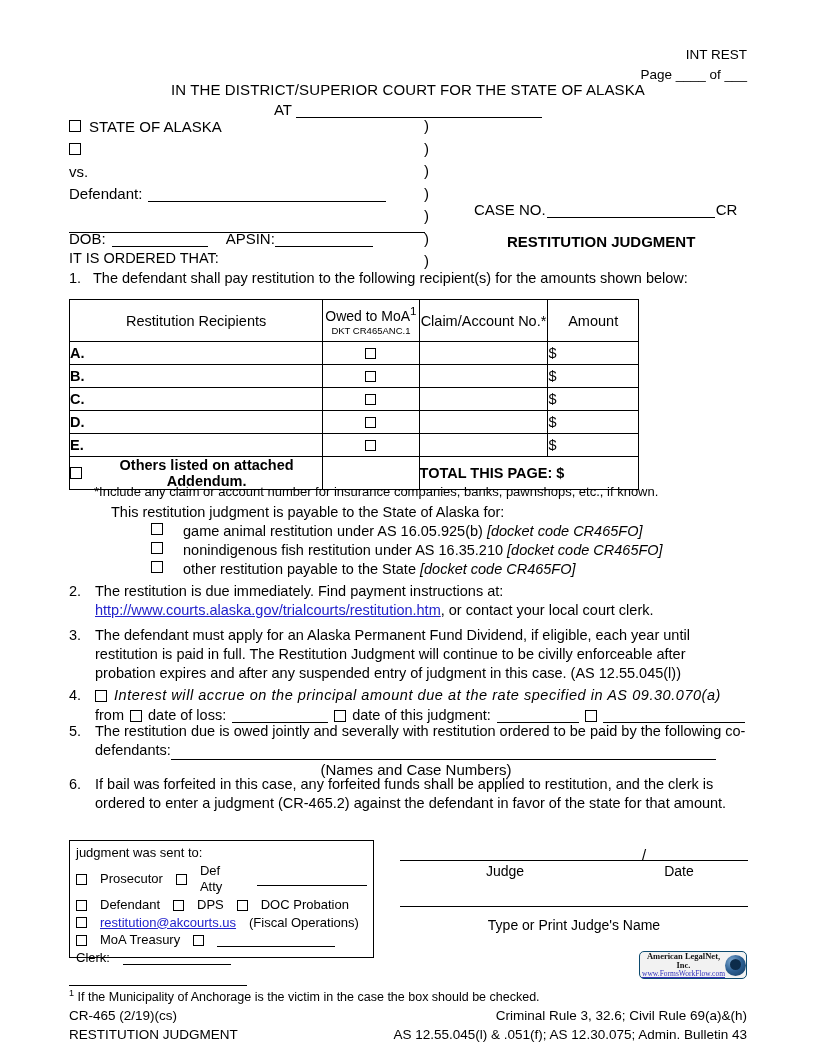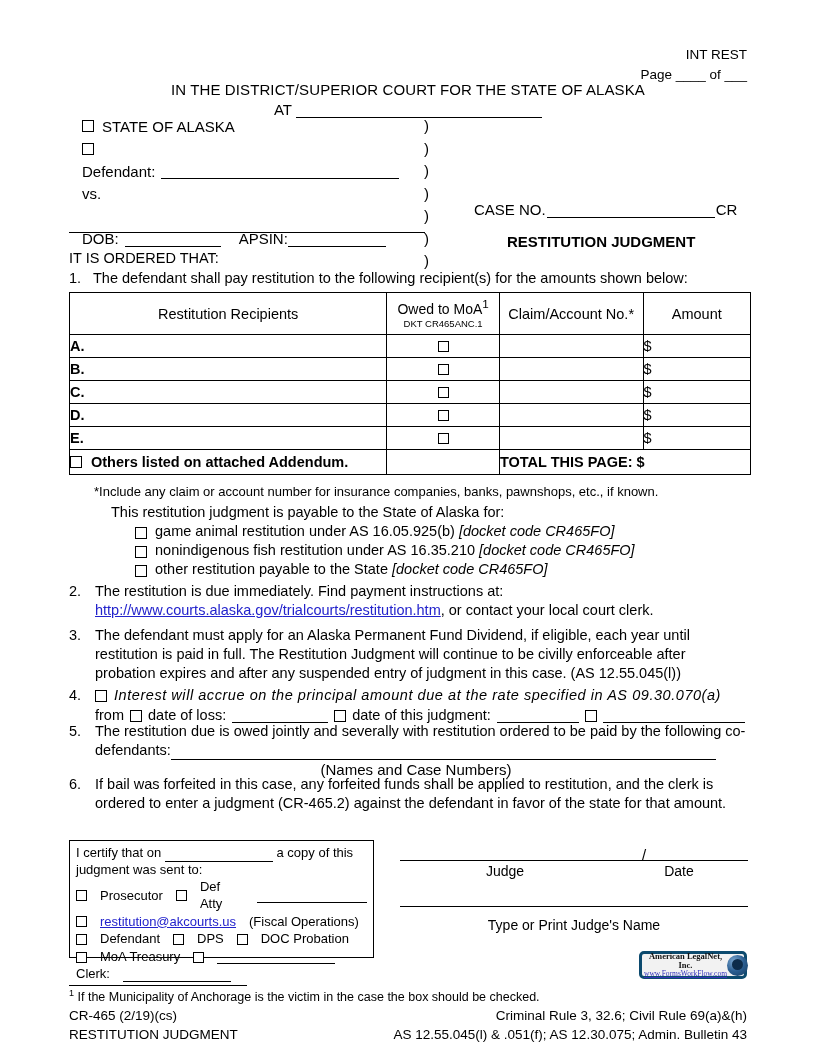--- a/index.html
+++ b/index.html
@@ -39,40 +39,40 @@
   }
   .at-line {
     position: absolute; left: 0; right: 0; top: 101px;
     text-align: center; font-size: 15px;
   }
   .at-line .ul { width: 246px; margin-left: 4px; }
 
   
   .caption { position: absolute; left: 69px; top: 115px; width: 678px; font-size: 15px; }
   .cap-left { position: absolute; left: 0; top: 0; width: 360px; }
-  .cap-row { height: 22.5px; display: flex; align-items: center; margin-left: 13px; }
+  .cap-row { height: 22.5px; display: flex; align-items: center; }
   .cap-row .lbl { white-space: nowrap; }
   .parens { position: absolute; left: 355px; top: 0px; font-size: 15px; line-height: 22.5px; }
   .parens div { height: 22.5px; }
   .cap-bottom-rule {
     position: absolute; left: 0; top: 117px; width: 356px; border-bottom: 1px solid #000;
   }
   .caseno { position: absolute; left: 405px; top: 86px; font-size: 15px; white-space: nowrap; }
   .caseno .ul { width: 168px; margin: 0 1px; }
   .restjudg { position: absolute; left: 438px; top: 118px; font-size: 15px; font-weight: bold; }
 
   
   .ordered { position: absolute; left: 69px; top: 250px; font-size: 14.5px; }
   .item1 { position: absolute; left: 69px; top: 270px; font-size: 14.5px; }
   .item1 .num { display: inline-block; width: 24px; }
 
   
   table.recips {
-    position: absolute; left: 69px; top: 292px;
-    width: 682px; border-collapse: collapse;
+    position: absolute; left: 69px; top: 299px;
+    width: 570px; border-collapse: collapse;
     font-size: 14.5px;
   }
   table.recips td, table.recips th {
     border: 1px solid #000; padding: 0;
   }
   table.recips th {
     font-weight: normal; text-align: center; vertical-align: middle;
   }
   .th-moa { font-size: 14px; line-height: 1.15; padding: 4px 2px 3px; }
   .th-moa .dkt { font-size: 9.5px; display: block; margin-top: 2px; }
@@ -89,21 +89,21 @@
 
   
   .c1 { width: 316px; }
   .c2 { width: 112px; }
   .c3 { width: 143px; }
   .c4 { width: 107px; }
 
   
   .note { position: absolute; left: 94px; top: 484px; font-size: 13px; }
   .payable { position: absolute; left: 111px; top: 504px; font-size: 14.5px; }
-  .pay-opt { display: flex; align-items: flex-end; gap: 8px; margin-left: 24px; margin-top: 3px; font-size: 14.5px; }
+  .pay-opt { display: flex; align-items: flex-start; gap: 20px; margin-left: 40px; margin-top: 3px; font-size: 14.5px; }
 
   
   .numitem { position: absolute; font-size: 14.5px; line-height: 1.32; }
   .numitem .num { position: absolute; left: 0; top: 0; width: 24px; }
   .numitem .body { margin-left: 26px; }
 
   #n2 { left: 69px; top: 582px; width: 678px; }
   #n3 { left: 69px; top: 626px; width: 678px; }
   #n4 { left: 69px; top: 686px; width: 678px; }
   #n5 { left: 69px; top: 722px; width: 678px; }
@@ -139,21 +139,21 @@
   .sig-labels { display: flex; font-size: 14px; margin-top: 2px; }
   .sig-labels .j { width: 210px; text-align: center; }
   .sig-labels .d { flex: 1; text-align: center; }
   .sig2 { position: absolute; left: 400px; top: 906px; width: 348px; }
   .sig2 .cap { text-align: center; font-size: 14px; margin-top: 10px; }
 
   
   .logo {
     position: absolute; left: 639px; top: 951px;
     width: 108px; height: 28px;
-    border: 3px solid #0c4a6e; border-radius: 5px;
+    border: 1px solid #0c4a6e; border-radius: 5px;
     background: #f2f2f2;
     display: flex; align-items: center;
     padding: 0 2px;
   }
   .logo .txt { flex: 1; text-align: center; line-height: 1.05; }
   .logo .l1 { font-family: "Liberation Serif", serif; font-size: 8.5px; font-weight: bold; color: #111; }
   .logo .l2 { font-family: "Liberation Serif", serif; font-size: 7.5px; color: #3333bb; text-decoration: underline; }
   .logo .orb {
     width: 21px; height: 21px; border-radius: 50%;
     background: radial-gradient(circle at 33% 30%, #7ba7d0 0%, #2c5f92 48%, #143a5e 100%);
@@ -192,25 +192,25 @@
   <div class="caption">
     <div class="cap-left">
       <div class="cap-row">
         <span class="cb"></span>
         <span class="lbl" style="margin-left:8px">STATE OF ALASKA</span>
       </div>
       <div class="cap-row">
         <span class="cb"></span>
       </div>
       <div class="cap-row">
+        <span class="lbl">vs.</span>
+      </div>
+      <div class="cap-row">
         <span class="lbl">Defendant:</span>
         <span class="ul" style="width:238px;margin-left:6px"></span>
-      </div>
-      <div class="cap-row">
-        <span class="lbl">vs.</span>
       </div>
       <div class="cap-row"></div>
       <div class="cap-row">
         <span class="lbl">DOB:</span>
         <span class="ul" style="width:96px;margin-left:6px"></span>
         <span class="lbl" style="margin-left:18px">APSIN:</span>
         <span class="ul" style="width:98px"></span>
       </div>
     </div>
     <div class="cap-bottom-rule"></div>
@@ -348,46 +348,43 @@
       <div class="n5cap">(Names and Case Numbers)</div>
     </div>
   </div>
 
   <div class="numitem" id="n6">
     <span class="num">6.</span>
     <div class="body">If bail was forfeited in this case, any forfeited funds shall be applied to restitution, and the clerk is ordered to enter a judgment (CR-465.2) against the defendant in favor of the state for that amount.</div>
   </div>
 
   <div class="certbox">
-    <div>
-      <span>I certify that on</span> <span class="ul d1"></span> <span>a copy of this</span>
-    </div>
     <div>judgment was sent to:</div>
 
     <div class="cert-row">
       <span class="cb sm"></span>
       <span>Prosecutor</span>
       <span class="cb sm"></span>
       <span>Def Atty</span>
       <span class="ul r1"></span>
     </div>
 
     <div class="cert-row">
       <span class="cb sm"></span>
+      <span>Defendant</span>
+      <span class="cb sm"></span>
+      <span>DPS</span>
+      <span class="cb sm"></span>
+      <span>DOC Probation</span>
+    </div>
+
+    <div class="cert-row">
+      <span class="cb sm"></span>
       <a class="link" href="#">restitution@akcourts.us</a>
       <span>(Fiscal Operations)</span>
-    </div>
-
-    <div class="cert-row">
-      <span class="cb sm"></span>
-      <span>Defendant</span>
-      <span class="cb sm"></span>
-      <span>DPS</span>
-      <span class="cb sm"></span>
-      <span>DOC Probation</span>
     </div>
 
     <div class="cert-row">
       <span class="cb sm"></span>
       <span>MoA Treasury</span>
       <span class="cb sm"></span>
       <span class="ul r2"></span>
     </div>
 
     <div class="cert-row">

